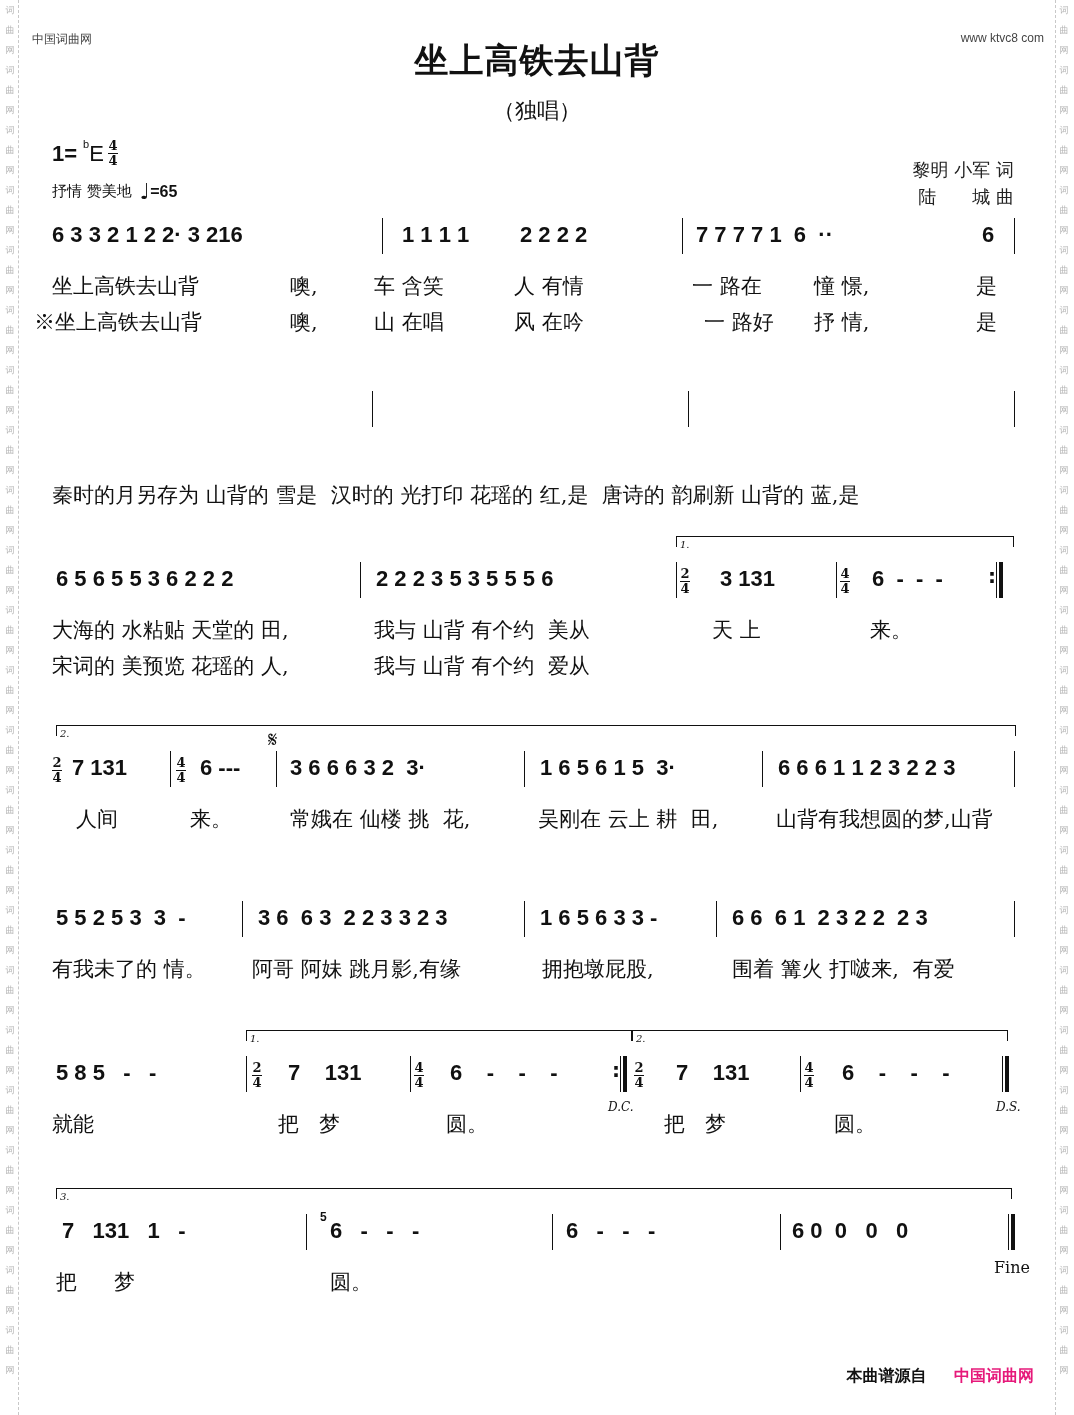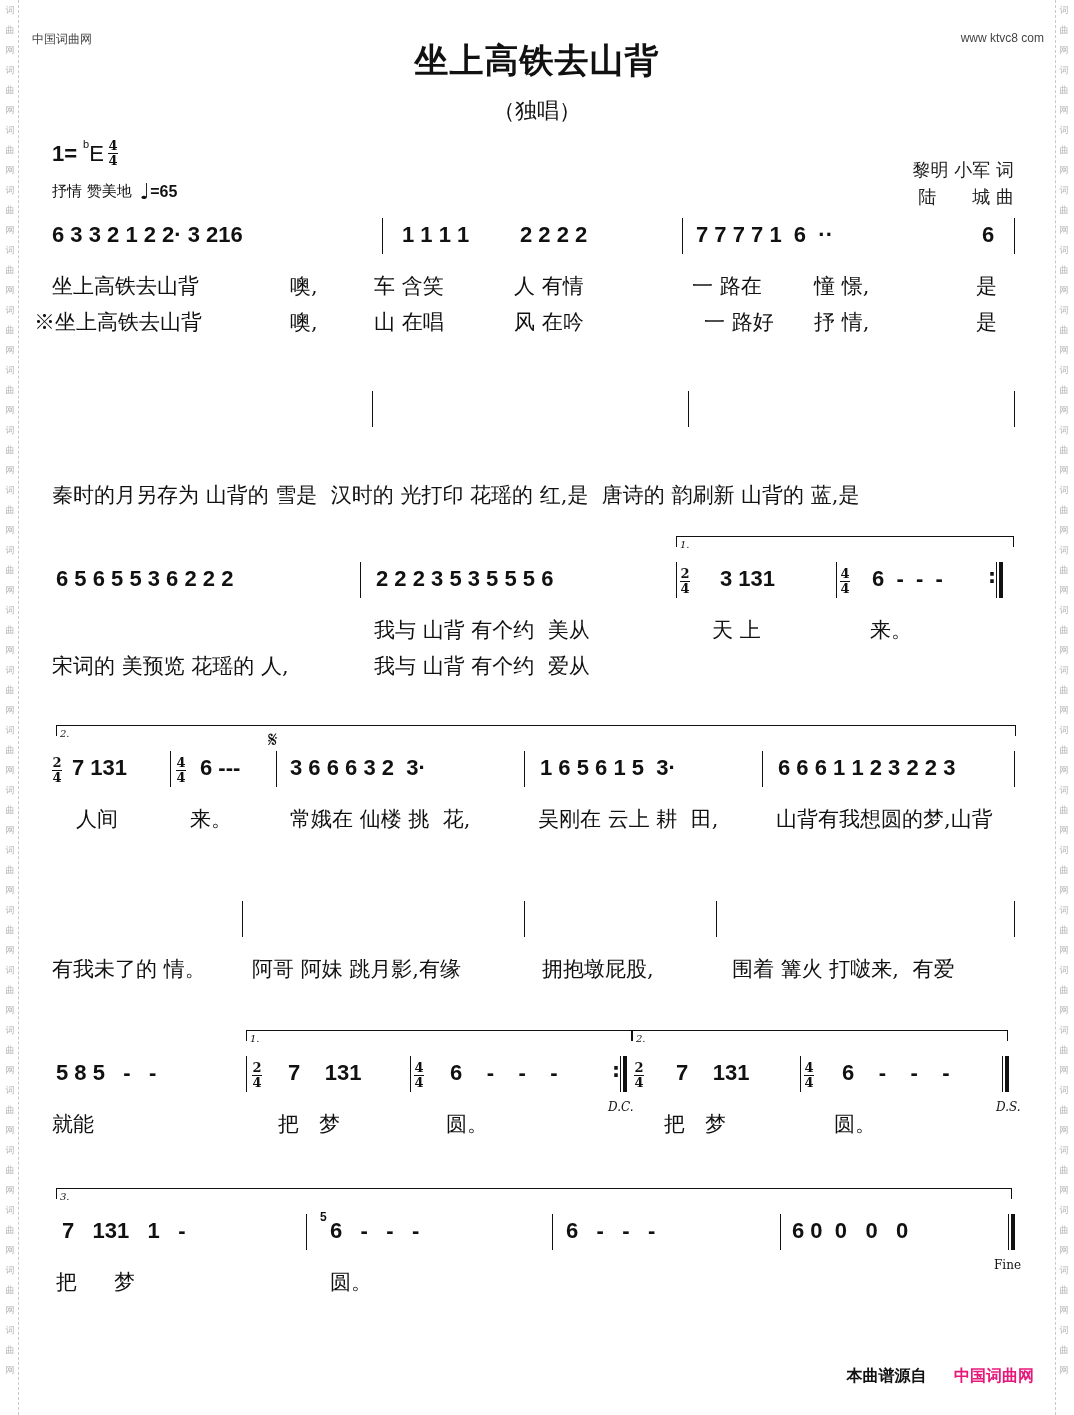--- a/index.html
+++ b/index.html
@@ -30,21 +30,21 @@
   .lyric span{position:absolute;}
   .volta{position:absolute;border-top:1.5px solid #111;height:10px;}
   .volta.l{border-left:1.5px solid #111;}
   .volta.r{border-right:1.5px solid #111;}
   .volta .n{position:absolute;left:3px;top:2px;font-size:10px;font-style:italic;font-family:"DejaVu Serif",serif;}
   .mark{position:absolute;font-size:12px;font-style:italic;font-family:"DejaVu Serif",serif;}
   .segno{position:absolute;font-size:22px;font-family:"DejaVu Serif",serif;}
   .footer{position:absolute;right:40px;top:1366px;font-size:16px;font-weight:bold;}
   .footer .src{color:#111;margin-right:22px;}
   .footer .site{color:#e6197a;}
-  .fine{position:absolute;font-family:"DejaVu Serif",serif;font-size:12px;}
+  .fine{position:absolute;font-family:"DejaVu Serif",serif;font-size:16px;}
 </style>
 </head>
 <body>
 
 <div class="side left" id="sideL">
     <div class="grp" style="white-space: pre;">词
 曲
 网</div>
     <div class="grp" style="white-space: pre;">词
 曲
@@ -241,21 +241,21 @@
         <span>4</span>
       </span>
       <div class="barline" style="left: 308px; top: -4px;"></div>
       <div class="barline" style="left: 624px; top: -4px;"></div>
       <div class="barline" style="left: 784px; top: -4px;"></div>
       <div class="dbl" style="left: 944px; top: -4px;"></div>
       <span style="position: absolute; left: 936px; top: -2px; font-size: 20px; font-weight: bold;">:</span>
       <div class="volta l r" style="left: 624px; width: 336px; top: -30px;">
         <span class="n">1.</span>
       </div>
-      <div class="lyric" style="top: 50px; height: 30px;"><span style="left: 322px;">我与 山背 有个约  美从</span><span style="left: 660px;">天 上</span><span style="left: 818px;">来。</span></div>
+      <div class="lyric" style="top: 50px; height: 30px;"><span style="left: 0px;">大海的 水粘贴 天堂的 田,</span><span style="left: 322px;">我与 山背 有个约  美从</span><span style="left: 660px;">天 上</span><span style="left: 818px;">来。</span></div>
       <div class="lyric" style="top: 86px; height: 30px;"><span style="left: 0px;">宋词的 美预览 花瑶的 人,</span><span style="left: 322px;">我与 山背 有个约  爱从</span></div>
     </div>
     <div class="system" style="top: 755px; height: 120px;">
       <div class="notes"><span class="seg" style="left: 20px;">7 131</span><span class="seg" style="left: 148px;">6 ---</span><span class="seg" style="left: 238px;">3 6 6 6 3 2  3·</span><span class="seg" style="left: 488px;">1 6 5 6 1 5  3·</span><span class="seg" style="left: 726px;">6 6 6 1 1 2 3 2 2 3</span></div>
       <span class="frac" style="position: absolute; left: 0px; top: 2px;">
         <span>2</span>
         <span class="bar"></span>
         <span>4</span>
       </span>
       <span class="frac" style="position: absolute; left: 124px; top: 2px;">
@@ -268,20 +268,21 @@
       <div class="barline" style="left: 472px; top: -4px;"></div>
       <div class="barline" style="left: 710px; top: -4px;"></div>
       <div class="barline" style="left: 962px; top: -4px;"></div>
       <div class="volta l r" style="left: 4px; width: 958px; top: -30px;">
         <span class="n">2.</span>
       </div>
       <span class="segno" style="left: 216px; top: -28px;">𝄋</span>
       <div class="lyric" style="top: 50px; height: 30px;"><span style="left: 24px;">人间</span><span style="left: 138px;">来。</span><span style="left: 238px;">常娥在 仙楼 挑  花,</span><span style="left: 486px;">吴刚在 云上 耕  田,</span><span style="left: 724px;">山背有我想圆的梦,山背</span></div>
     </div>
     <div class="system" style="top: 905px; height: 120px;">
+      <div class="notes"><span class="seg" style="left: 4px;">5 5 2 5 3  3  -</span><span class="seg" style="left: 206px;">3 6  6 3  2 2 3 3 2 3</span><span class="seg" style="left: 488px;">1 6 5 6 3 3 -</span><span class="seg" style="left: 680px;">6 6  6 1  2 3 2 2  2 3</span></div>
       <div class="barline" style="left: 190px; top: -4px;"></div>
       <div class="barline" style="left: 472px; top: -4px;"></div>
       <div class="barline" style="left: 664px; top: -4px;"></div>
       <div class="barline" style="left: 962px; top: -4px;"></div>
       <div class="lyric" style="top: 50px; height: 30px;"><span style="left: 0px;">有我未了的 情。</span><span style="left: 200px;">阿哥 阿妹 跳月影,有缘</span><span style="left: 490px;">拥抱墩屁股,</span><span style="left: 680px;">围着 篝火 打啵来,  有爱</span></div>
     </div>
     <div class="system" style="top: 1060px; height: 120px;">
       <div class="notes"><span class="seg" style="left: 4px;">5 8 5   -   -</span><span class="seg" style="left: 236px;">7    131</span><span class="seg" style="left: 398px;">6    -    -    -</span><span class="seg" style="left: 624px;">7    131</span><span class="seg" style="left: 790px;">6    -    -    -</span></div>
       <span class="frac" style="position: absolute; left: 200px; top: 2px;">
         <span>2</span>

